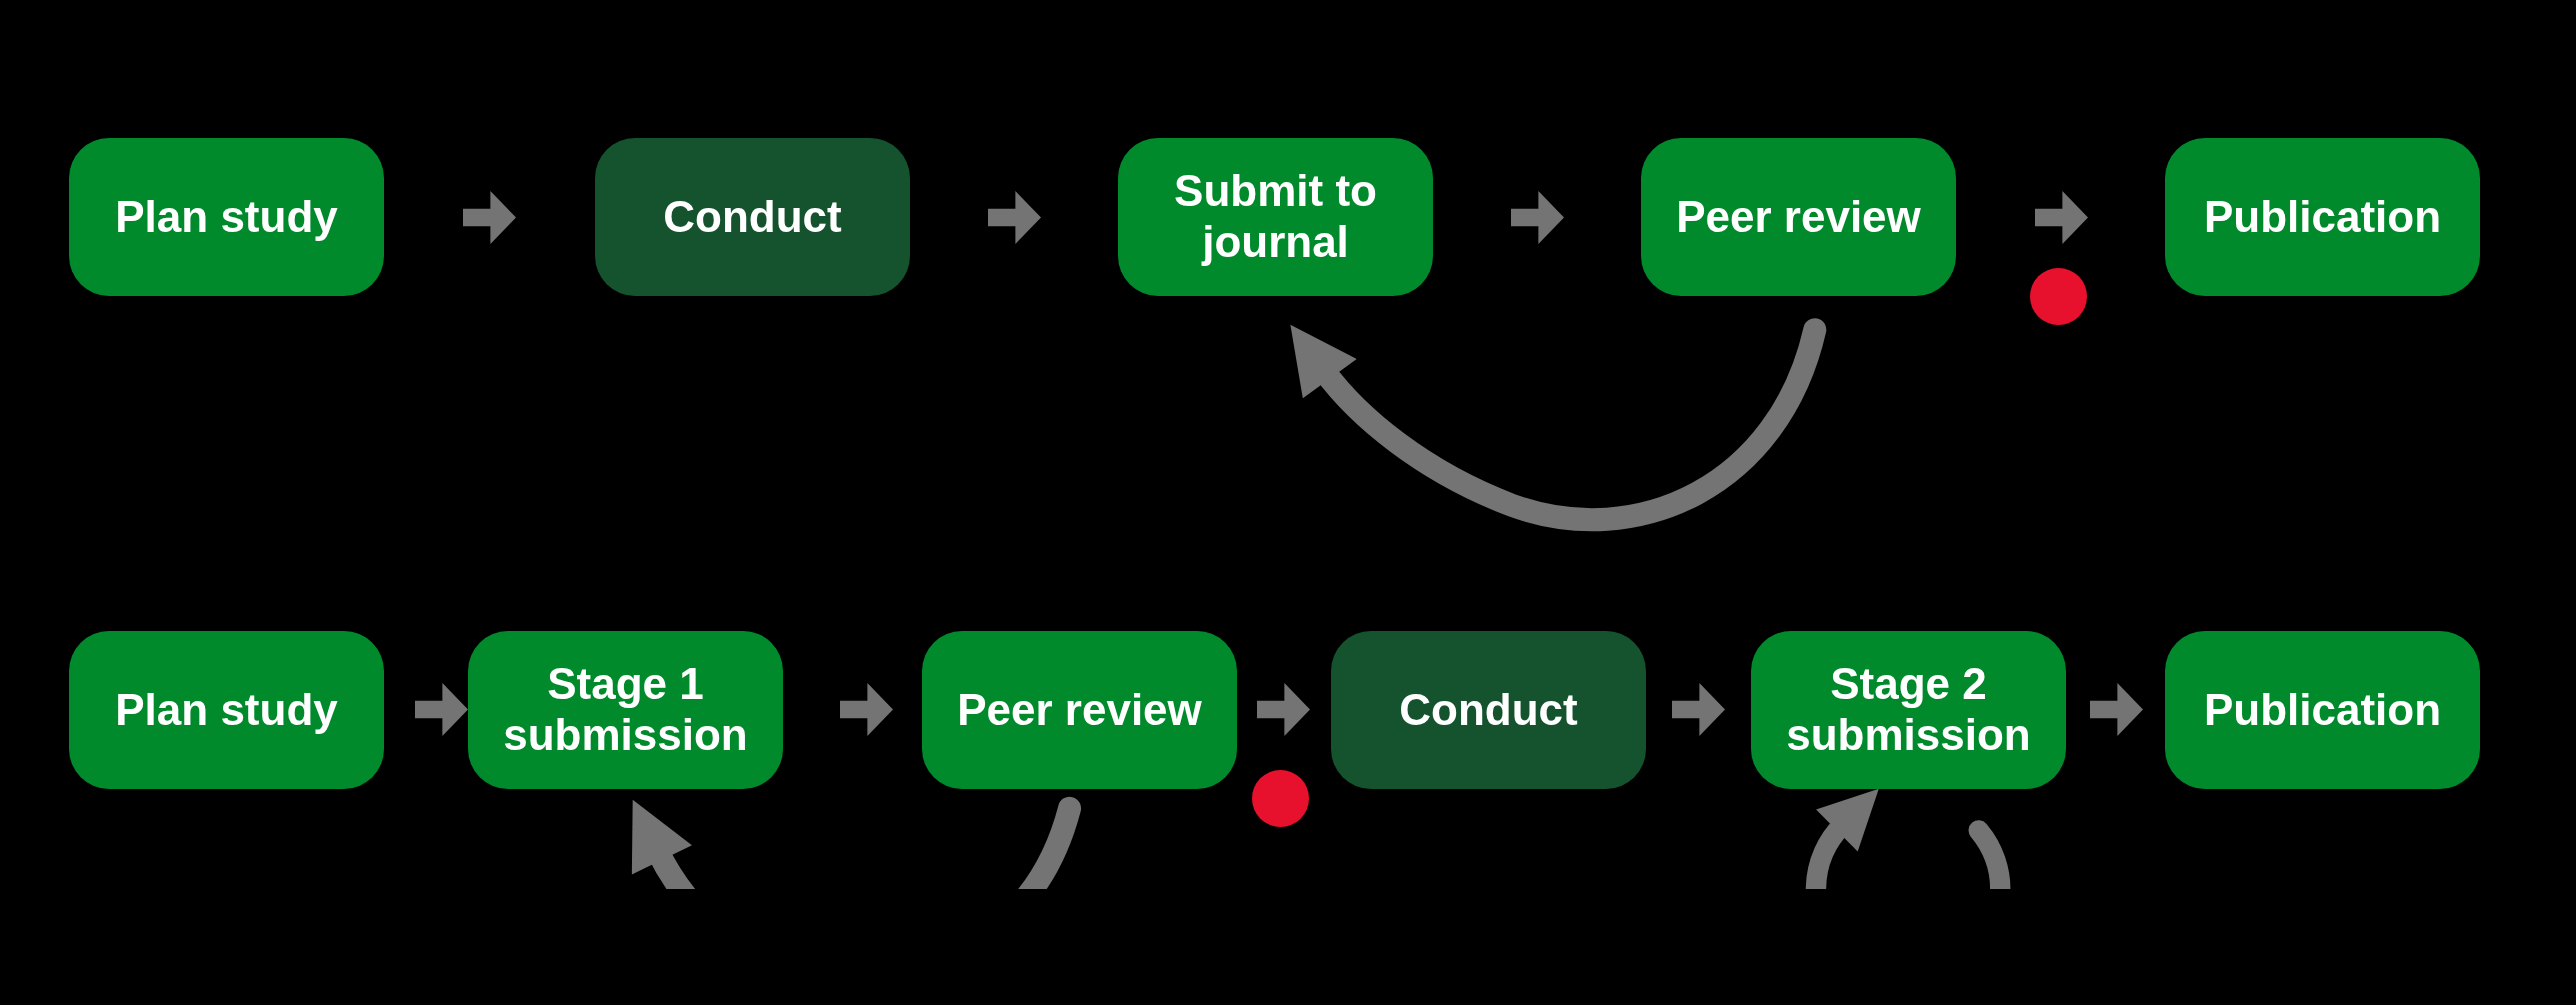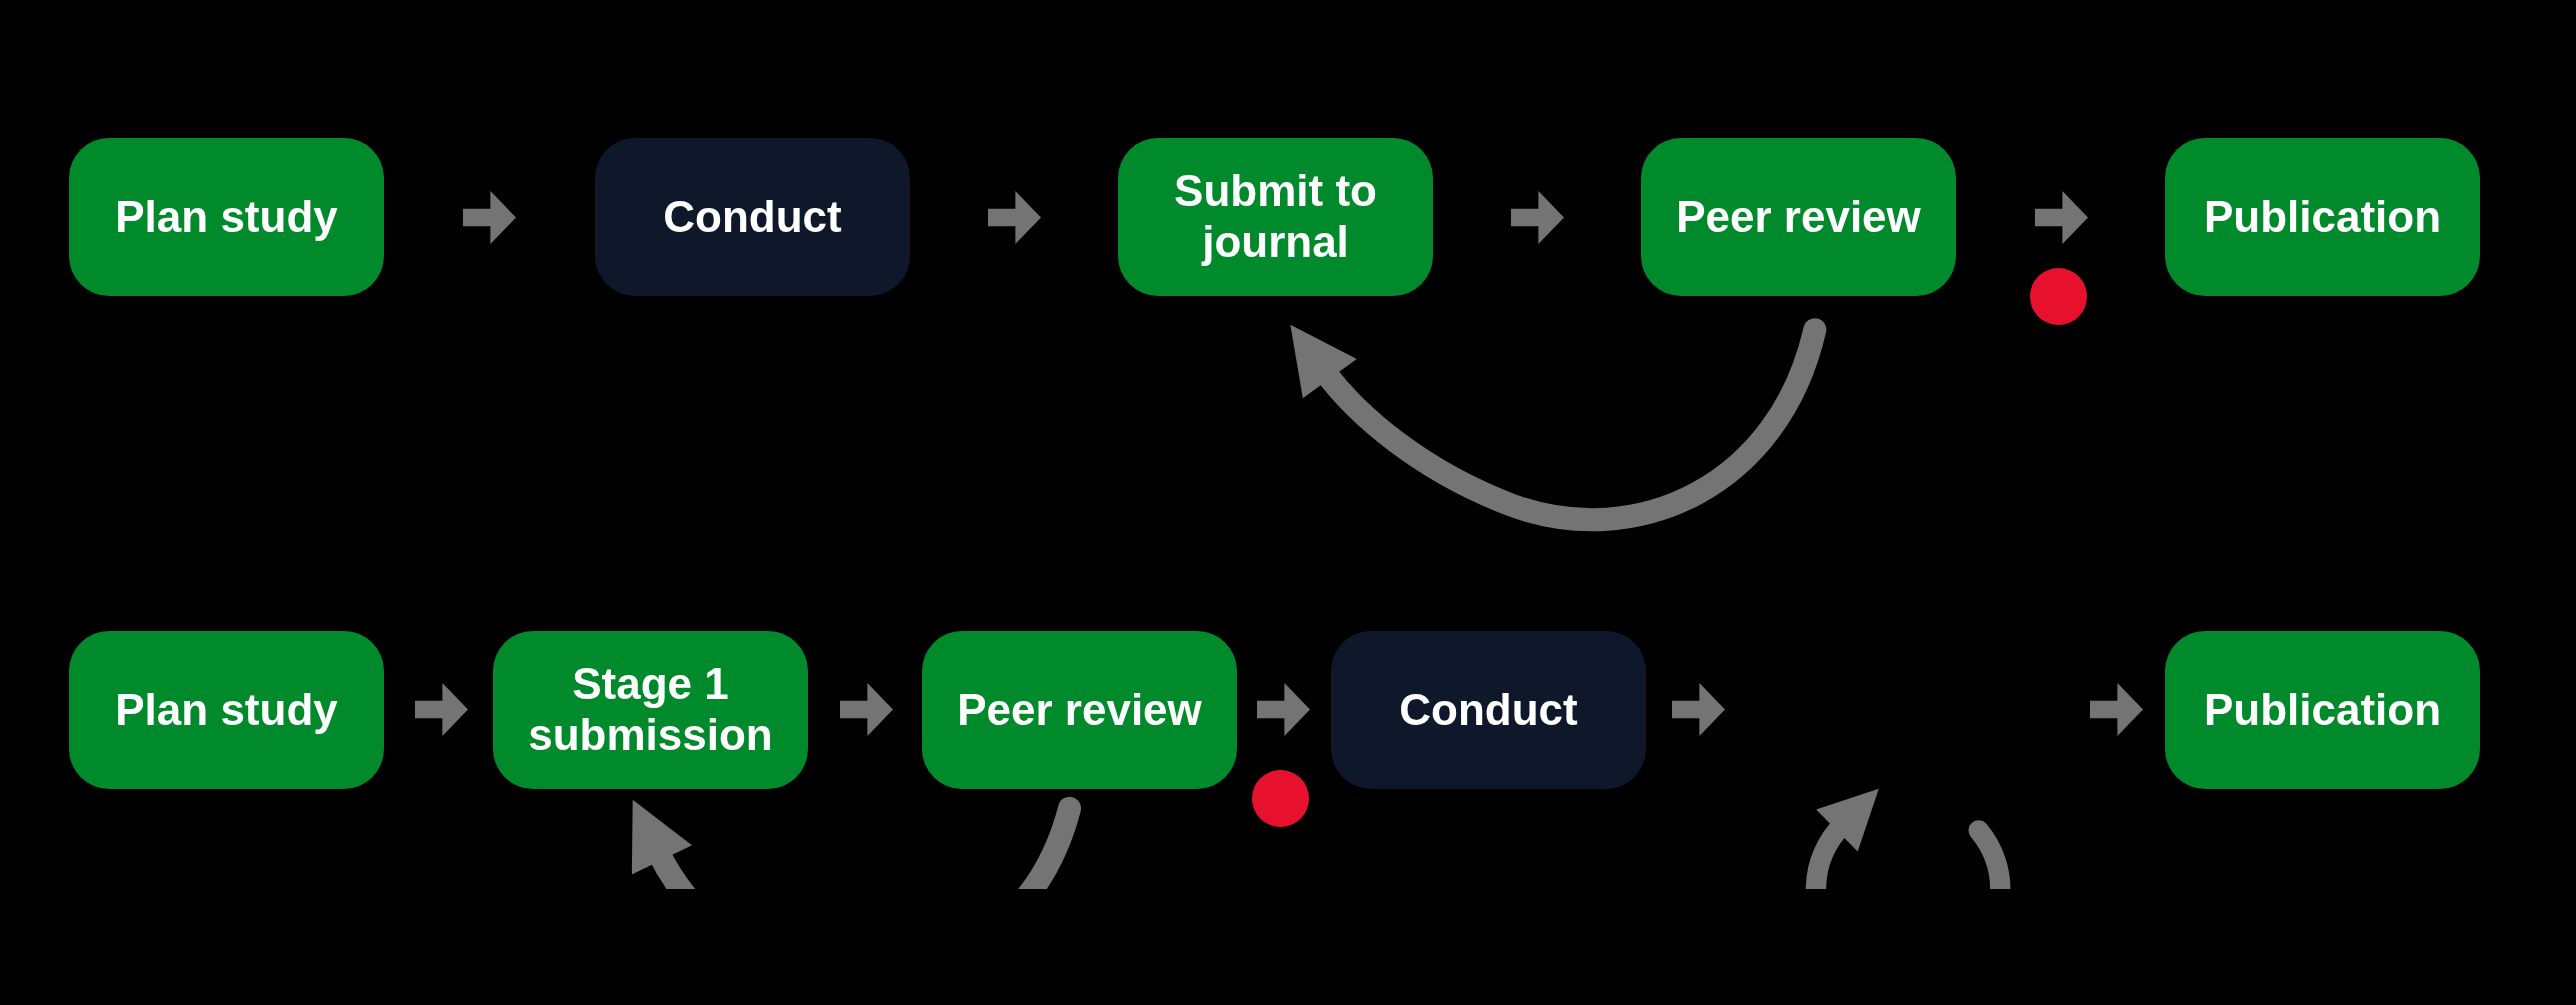--- a/index.html
+++ b/index.html
@@ -25,21 +25,21 @@
     justify-content: center;
     text-align: center;
     color: #ffffff;
     font-size: 44px;
     font-weight: 700;
     line-height: 1.15;
     padding: 0 12.4px;
     box-sizing: border-box;
   }
   .box.green  { background: #008A2B; }
-  .box.orange { background: #0f172a; }
+  .box.orange { background: #14532d; }
   .dot {
     position: absolute;
     width: 57px;
     height: 57px;
     border-radius: 50%;
     background: #E8112D;
   }
   .flow-arrow {
     position: absolute;
     width: 53px;
@@ -74,23 +74,24 @@
   <svg class="flow-arrow" style="left:1511px; top:191px;" viewBox="0 0 60 60">
       <polygon points="0,20 31,20 31,0 60,30 31,60 31,40 0,40" fill="#747474"></polygon>
     </svg>
   <svg class="flow-arrow" style="left:2035px; top:191px;" viewBox="0 0 60 60">
       <polygon points="0,20 31,20 31,0 60,30 31,60 31,40 0,40" fill="#747474"></polygon>
     </svg>
 
   <div class="dot" style="left:2030px; top:268px;"></div>
 
   <div class="box green" style="left:69px;   top:631px;">Plan study</div>
-  <div class="box green" style="left:493px;  top:631px;text-align:center;">Stage 1 submission</div>
+  <div class="box green" style="left:468px;  top:631px;text-align:center;">Stage 1 submission</div>
   <div class="box green" style="left:922px; top:631px;">Peer review</div>
   <div class="box orange" style="left:1331px; top:631px;">Conduct</div>
+  <div class="box green" style="left:1751px; top:631px;">Stage 2 submission</div>
   <div class="box green" style="left:2165px; top:631px;">Publication</div>
 
   <svg class="flow-arrow" style="left:415px;  top:683px;" viewBox="0 0 60 60">
       <polygon points="0,20 31,20 31,0 60,30 31,60 31,40 0,40" fill="#747474"></polygon>
     </svg>
   <svg class="flow-arrow" style="left:840px;  top:683px;" viewBox="0 0 60 60">
       <polygon points="0,20 31,20 31,0 60,30 31,60 31,40 0,40" fill="#747474"></polygon>
     </svg>
   <svg class="flow-arrow" style="left:1257px; top:683px;" viewBox="0 0 60 60">
       <polygon points="0,20 31,20 31,0 60,30 31,60 31,40 0,40" fill="#747474"></polygon>

